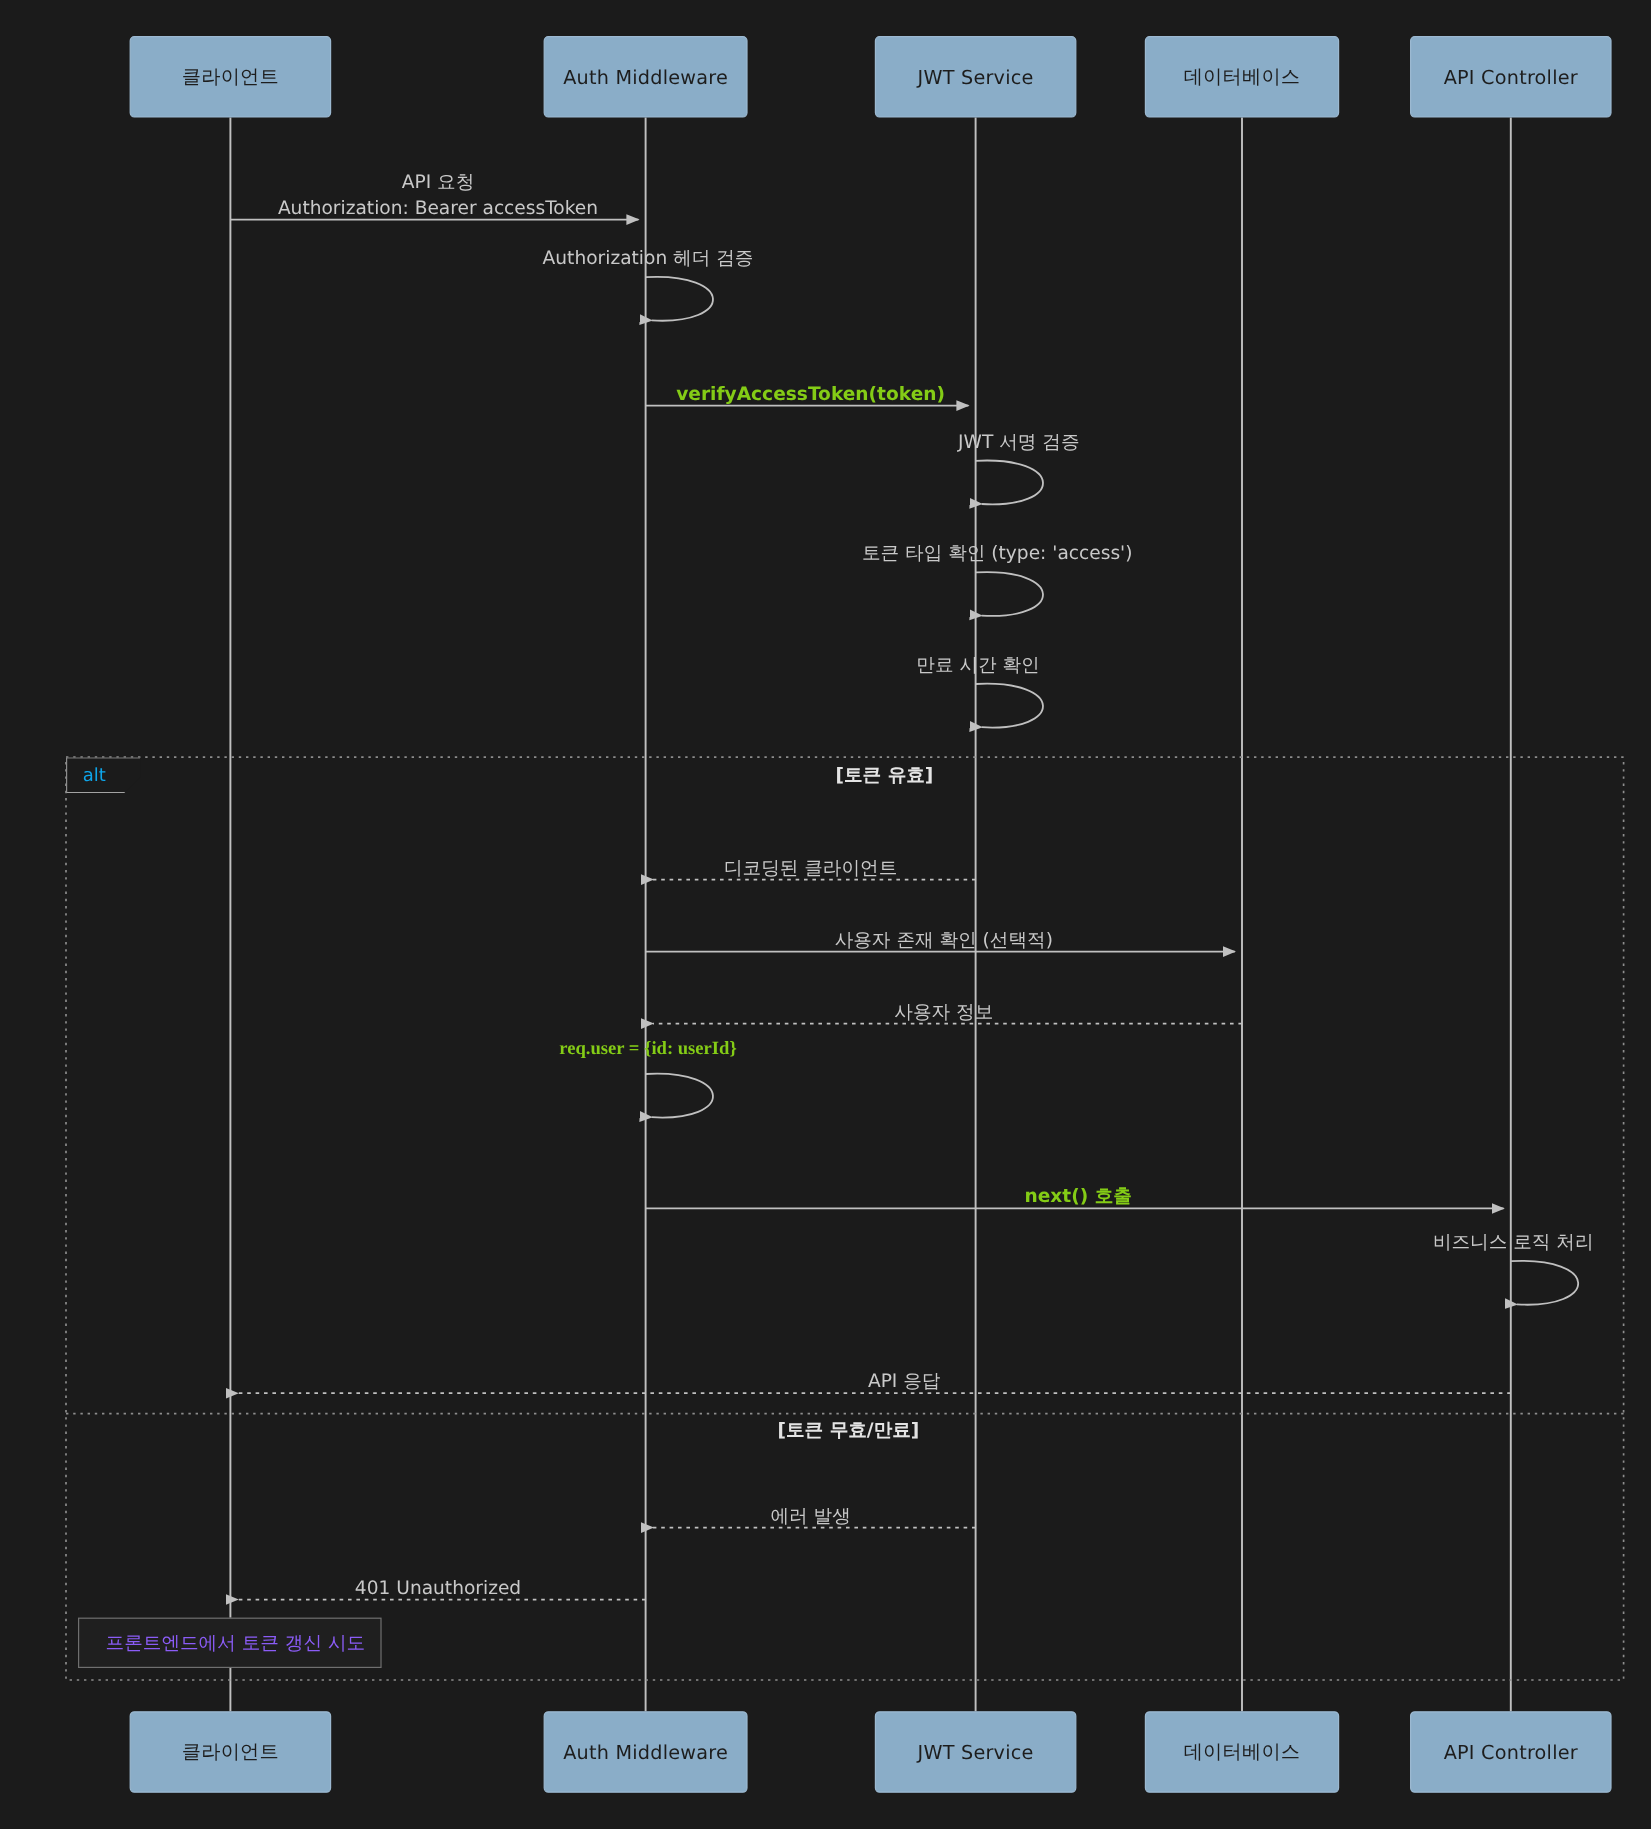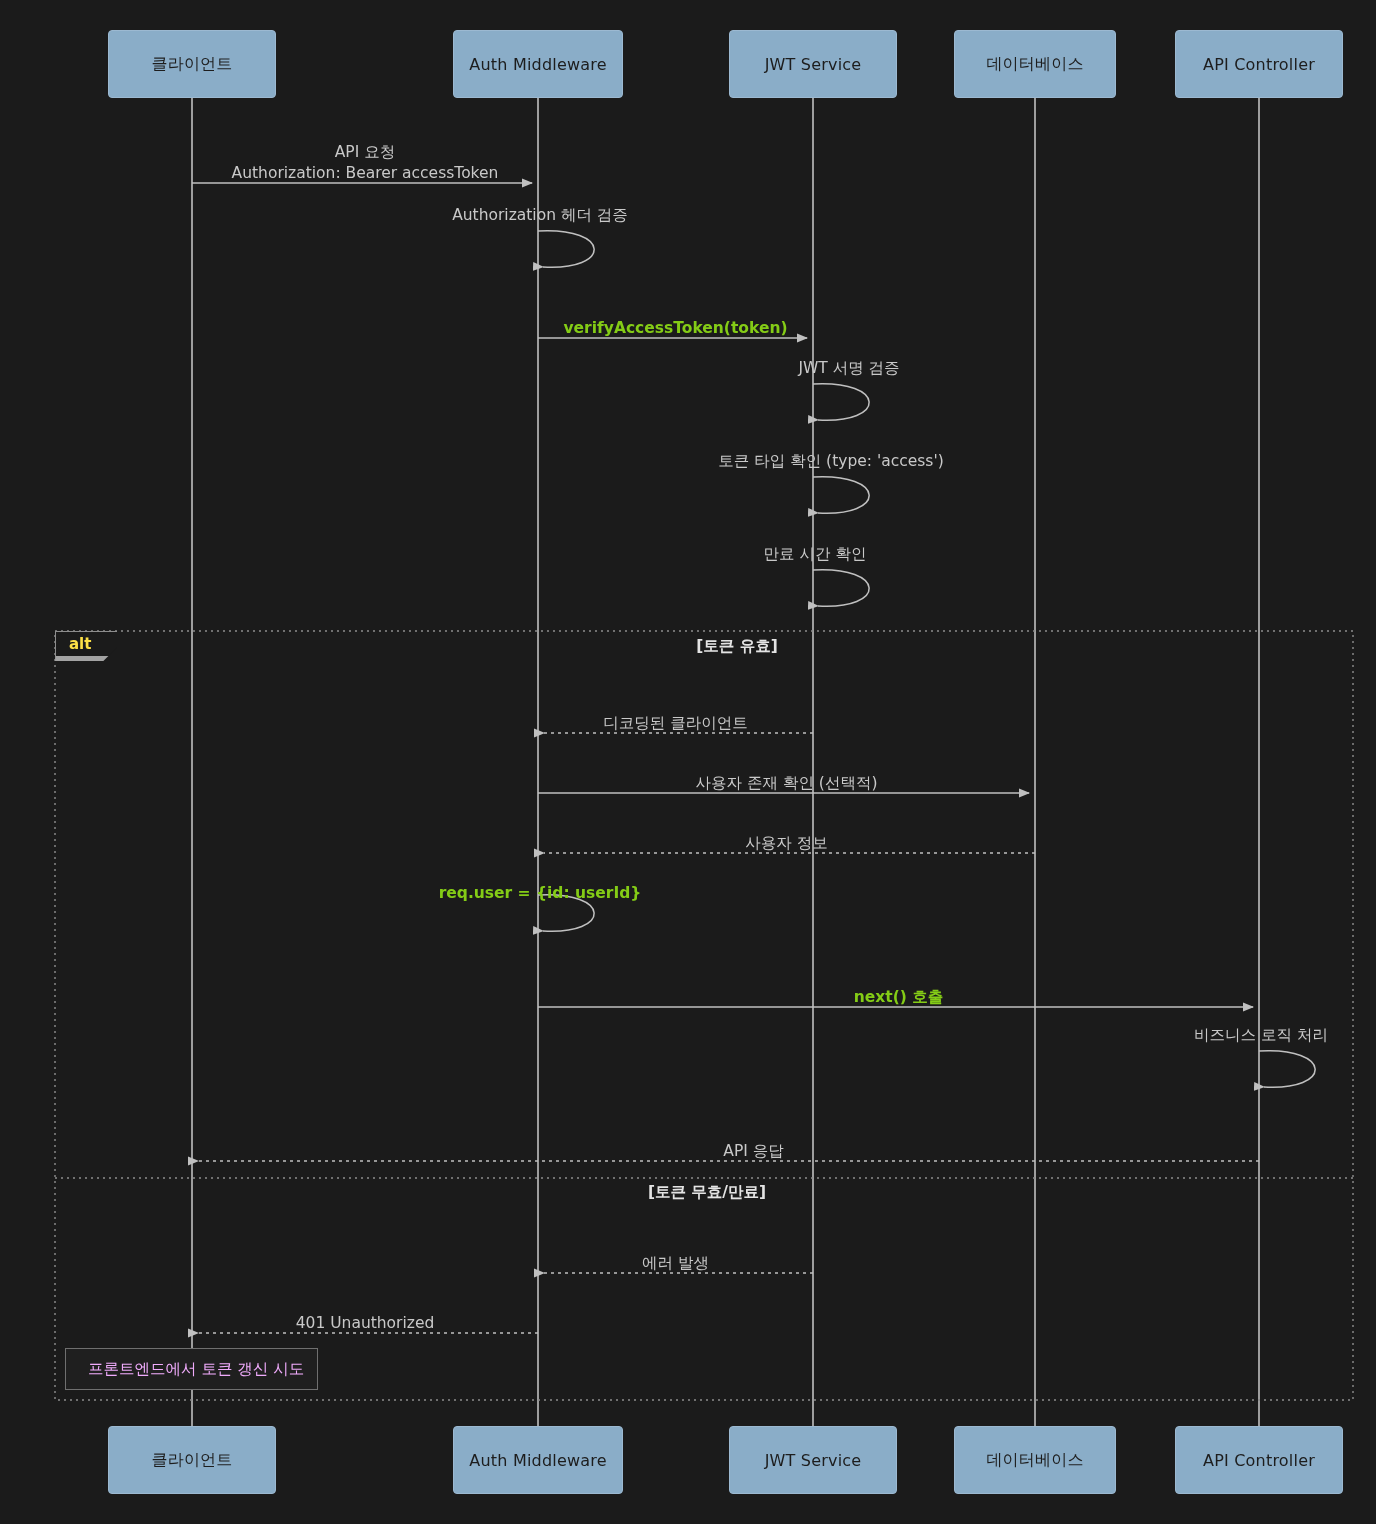--- a/index.html
+++ b/index.html
@@ -19,33 +19,33 @@
   }
   .msg-label{
     position:absolute;color:#c9c9c9;font-size:15.5px;
     white-space:pre;text-align:center;line-height:1.35;
     transform:translateX(-50%);
   }
   .msg-label.b{font-weight:bold;color:#84cc16;}
   .alt-tag{
     position:absolute;box-sizing:border-box;
     background:#1b1b1b;border:1px solid #8d8d8d;border-right:none;
-    color:#fde047;font-size:15px;font-weight:bold;
+    color:#0ea5e9;font-size:15px;font-weight:normal;
     display:flex;align-items:center;padding-left:13px;
     clip-path:polygon(0 0,100% 0,100% 55%,78% 100%,0 100%);
-    border-bottom:5px solid #a3a3a3;
+    border-bottom:1px solid #a3a3a3;
   }
   .alt-cond{
     position:absolute;color:#e4e4e4;font-size:15.5px;font-weight:bold;
     transform:translateX(-50%);white-space:pre;
   }
   .note{
     position:absolute;box-sizing:border-box;
     background:#1f1f1f;border:1px solid #6f6f6f;
-    color:#f0abfc;font-size:15.5px;
+    color:#8b5cf6;font-size:15.5px;
     display:flex;align-items:center;padding-left:22px;white-space:pre;
   }
 </style>
 </head>
 <body>
 
 <div id="stage">
 
   <svg id="vec" viewBox="0 0 1376 1524">
     <defs>
@@ -105,21 +105,21 @@
       <div class="msg-label" style="left: 365px; top: 142px;">API 요청
 Authorization: Bearer accessToken</div>
       <div class="msg-label" style="left: 540px; top: 205px; transform: translateX(-50%);">Authorization 헤더 검증</div>
       <div class="msg-label b" style="left: 675.5px; top: 318px;">verifyAccessToken(token)</div>
       <div class="msg-label" style="left: 849px; top: 358px; transform: translateX(-50%);">JWT 서명 검증</div>
       <div class="msg-label" style="left: 815px; top: 451px; transform: translateX(-50%); margin-left: 16px;">토큰 타입 확인 (type: 'access')</div>
       <div class="msg-label" style="left: 815px; top: 544px; transform: translateX(-50%);">만료 시간 확인</div>
       <div class="msg-label" style="left: 675.5px; top: 713px;">디코딩된 클라이언트</div>
       <div class="msg-label" style="left: 786.5px; top: 773px;">사용자 존재 확인 (선택적)</div>
       <div class="msg-label" style="left: 786.5px; top: 833px;">사용자 정보</div>
-      <div class="msg-label b" style="left: 540px; top: 883px; transform: translateX(-50%);">req.user = {id: userId}</div>
+      <div class="msg-label b" style="left: 540px; top: 864px; transform: translateX(-50%); font-family: Liberation Serif, serif;">req.user = {id: userId}</div>
       <div class="msg-label b" style="left: 898.5px; top: 987px;">next() 호출</div>
       <div class="msg-label" style="left: 1261px; top: 1025px; transform: translateX(-50%);">비즈니스 로직 처리</div>
       <div class="msg-label" style="left: 725.5px; top: 1141px; margin-left: 28px;">API 응답</div>
       <div class="msg-label" style="left: 675.5px; top: 1253px;">에러 발생</div>
       <div class="msg-label" style="left: 365px; top: 1313px;">401 Unauthorized</div>
     </div>
   <div id="conds">
       <div class="alt-tag" style="left: 55px; top: 631px; width: 62px; height: 30px;">alt</div>
       <div class="alt-cond" style="left: 737px; top: 636px;">[토큰 유효]</div>
       <div class="alt-cond" style="left: 707px; top: 1182px;">[토큰 무효/만료]</div>

